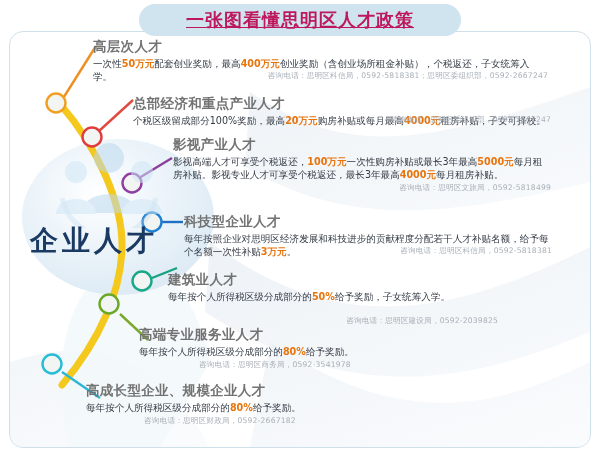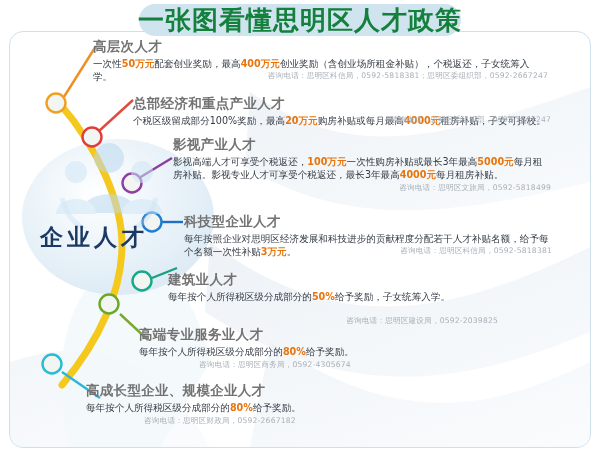--- a/index.html
+++ b/index.html
@@ -23,33 +23,33 @@
 
   
   .title-pill{
     position:absolute;left:139px;top:4px;width:322px;height:32px;
     background:#cfe4ef;border-radius:16px;
     display:flex;align-items:center;justify-content:center;
     z-index:6;
   }
   .title-text{
     font-family:"DejaVu Serif","Liberation Serif",serif;
-    font-weight:bold;font-size:26px;letter-spacing:1px;
-    color:#15803d;white-space:nowrap;
+    font-weight:bold;font-size:18px;letter-spacing:1px;
+    color:#be185d;white-space:nowrap;text-decoration:underline;
   }
 
   
   .arc-svg{position:absolute;left:0;top:0;width:600px;height:456px;z-index:3;pointer-events:none;}
 
   
   .center-label{
     position:absolute;left:14px;top:222px;width:160px;
     text-align:center;z-index:5;
     font-family:"DejaVu Serif","Liberation Serif",serif;
-    font-weight:bold;font-size:23px;letter-spacing:4px;
+    font-weight:bold;font-size:28px;letter-spacing:4px;
     color:#1b3a63;
   }
 
   
   .item{position:absolute;z-index:5;}
   .item-title{
     font-weight:bold;font-size:13.5px;color:#737373;
     line-height:17px;margin:0 0 2px 0;white-space:nowrap;
     letter-spacing:0.3px;
   }
@@ -155,21 +155,21 @@
 
   <div class="item" style="left:168px;top:271px;width:390px;">
     <p class="item-title">建筑业人才</p>
     <p class="item-body" style="max-width:372px;"><span>每年按个人所得税区级分成部分的</span><span class="hl">50%</span><span>给予奖励，子女统筹入学。</span></p>
     <p class="item-phone phone-right" style="width:330px;margin-top:12px;">咨询电话：思明区建设局，0592-2039825</p>
   </div>
 
   <div class="item" style="left:139px;top:326px;width:420px;">
     <p class="item-title">高端专业服务业人才</p>
     <p class="item-body" style="max-width:400px;"><span>每年按个人所得税区级分成部分的</span><span class="hl">80%</span><span>给予奖励。</span></p>
-    <p class="item-phone" style="margin-left:60px;margin-top:1px;">咨询电话：思明区商务局，0592-4305674</p>
+    <p class="item-phone" style="margin-left:60px;margin-top:1px;">咨询电话：思明区商务局，0592-3541978</p>
   </div>
 
   <div class="item" style="left:86px;top:382px;width:460px;">
     <p class="item-title">高成长型企业、规模企业人才</p>
     <p class="item-body" style="max-width:440px;"><span>每年按个人所得税区级分成部分的</span><span class="hl">80%</span><span>给予奖励。</span></p>
     <p class="item-phone" style="margin-left:58px;margin-top:1px;">咨询电话：思明区财政局，0592-2667182</p>
   </div>
 
 </div>
 

